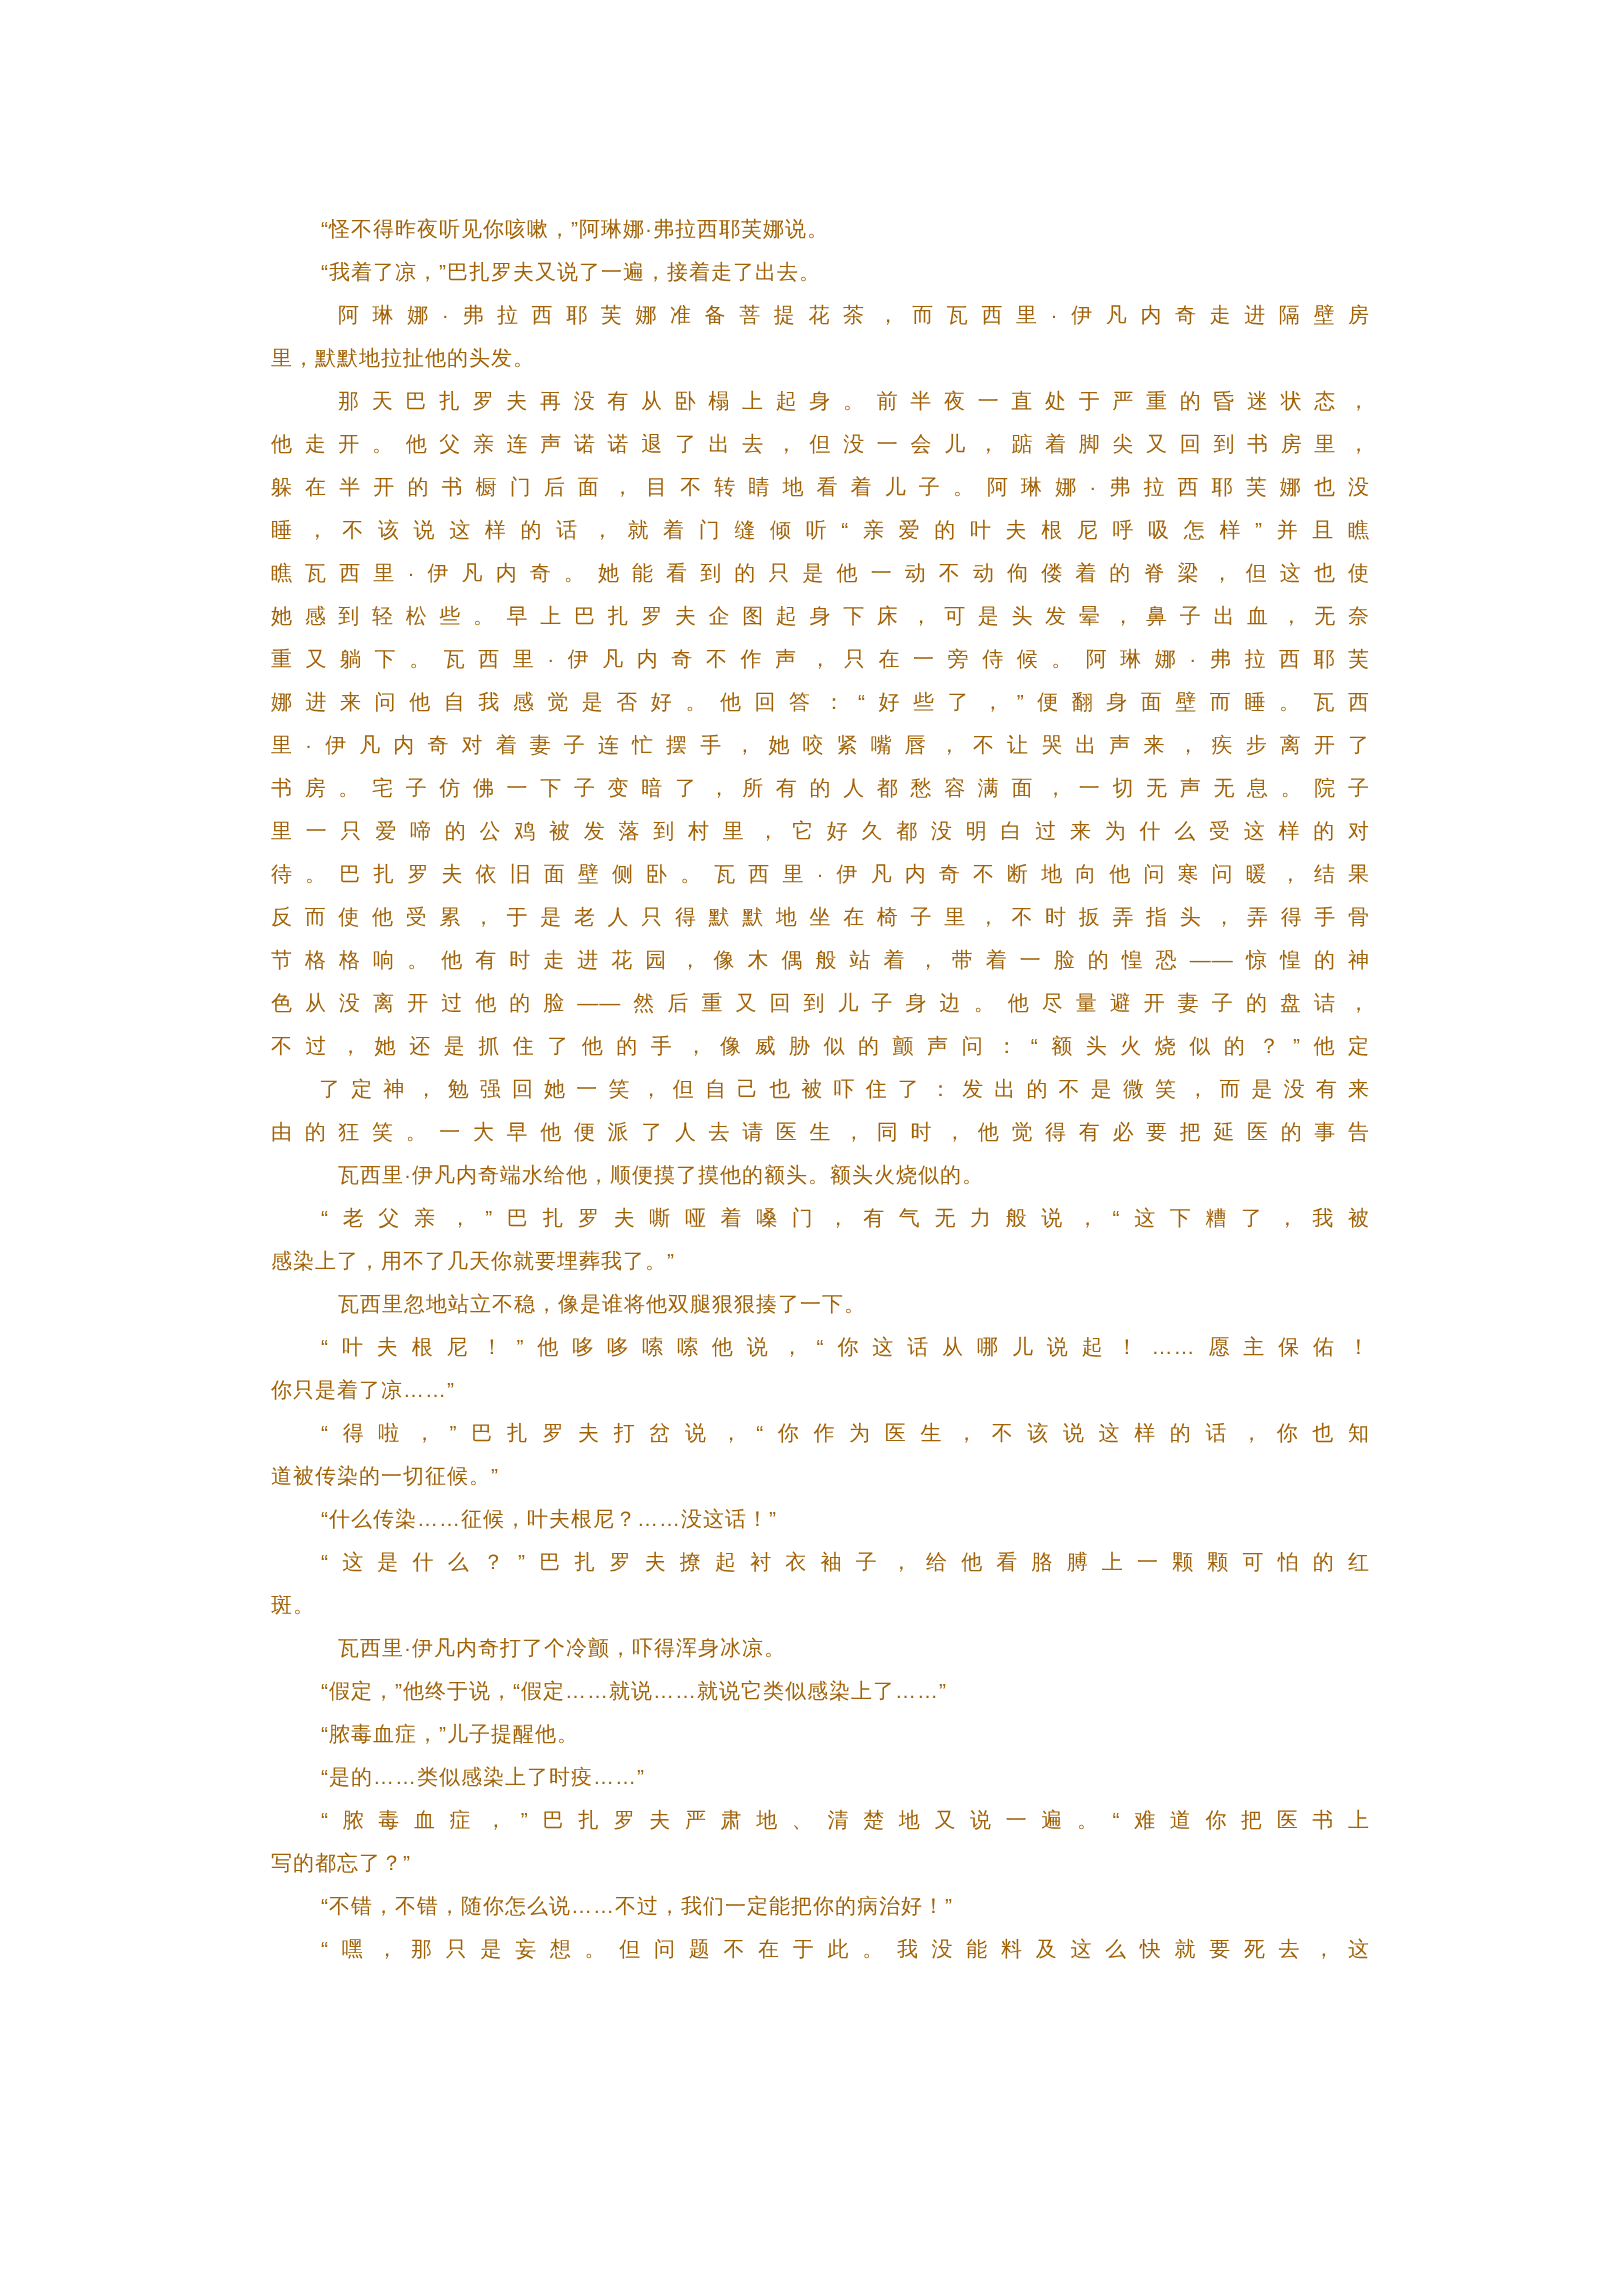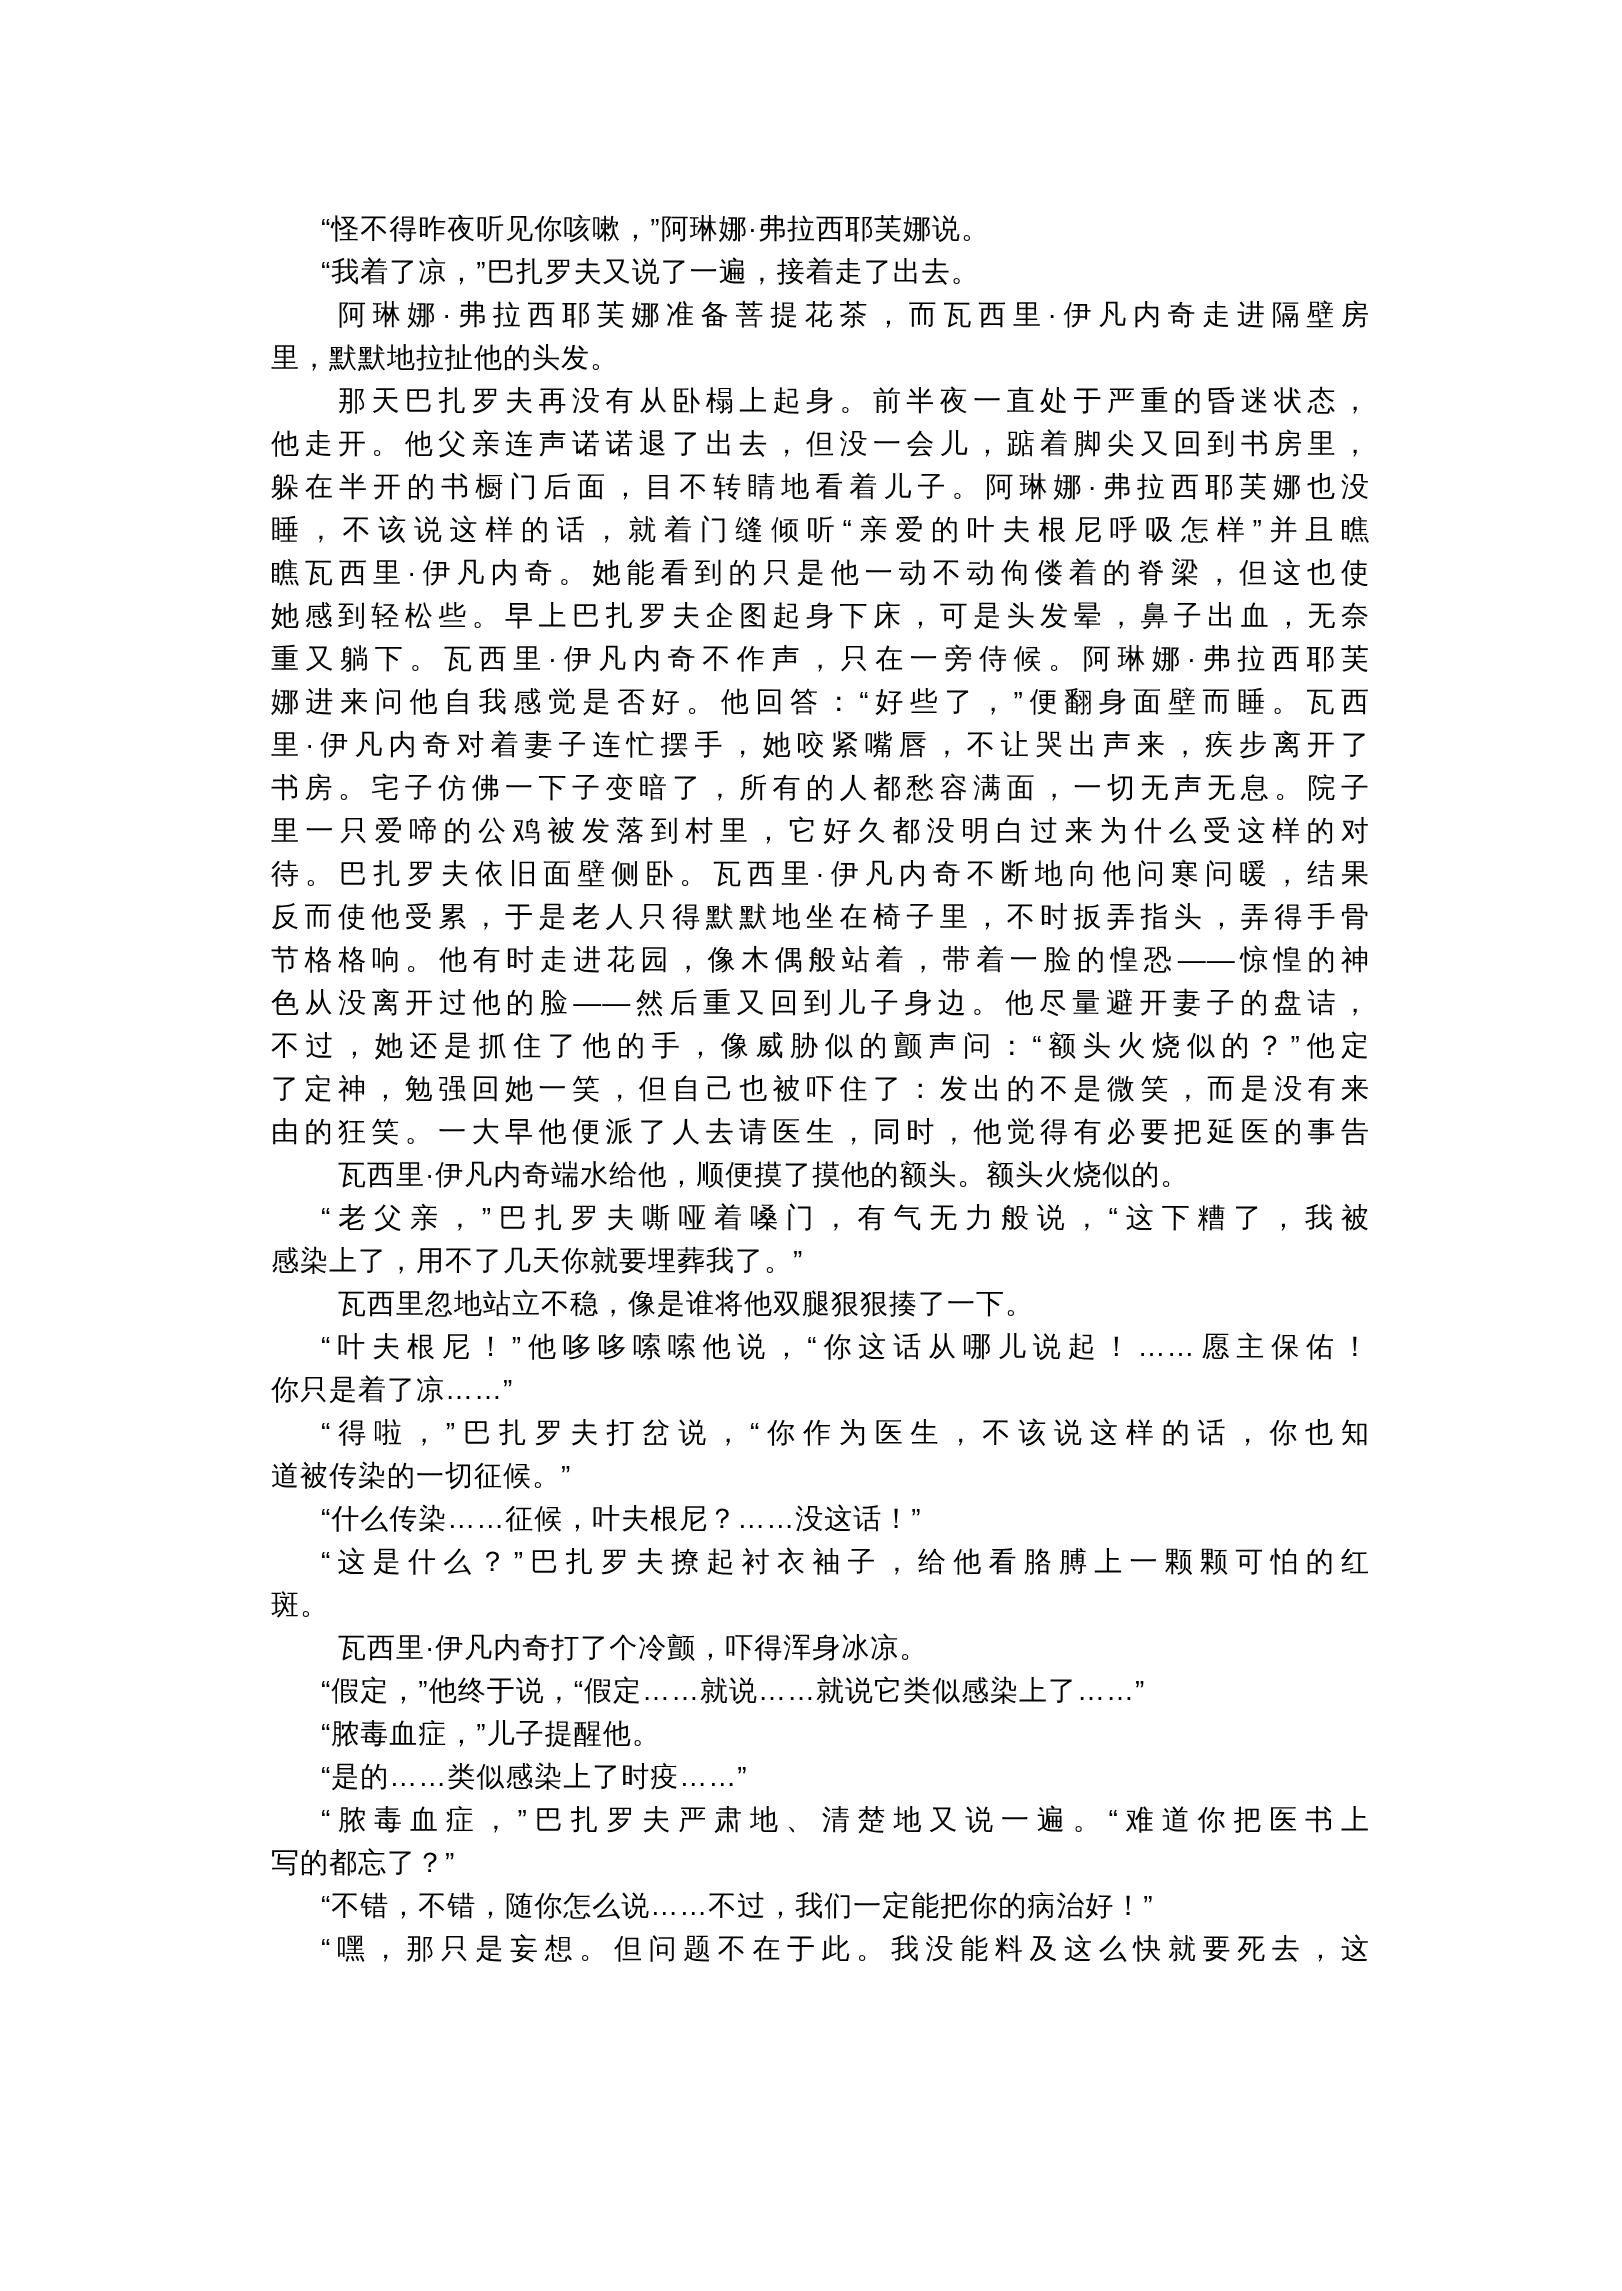--- a/index.html
+++ b/index.html
@@ -13,22 +13,22 @@
     height: 2292px;
     background: #ffffff;
     overflow: hidden;
     font-family: "Liberation Sans", sans-serif;
   }
   .text-block {
     position: absolute;
     left: 271px;
     top: 207px;
     width: 1099px;
-    color: #000000;
-    font-size: 28px;
+    color: #a16207;
+    font-size: 21px;
     line-height: 43px;
     letter-spacing: 1px;
     font-weight: 500;
   }
   .line {
     height: 43px;
     white-space: nowrap;
     text-align: left;
   }
   .line.fill {
@@ -57,21 +57,21 @@
       <div class="line fill" style="text-indent: 0px;">重又躺下。瓦西里·伊凡内奇不作声，只在一旁侍候。阿琳娜·弗拉西耶芙</div>
       <div class="line fill" style="text-indent: 0px;">娜进来问他自我感觉是否好。他回答：“好些了，”便翻身面壁而睡。瓦西</div>
       <div class="line fill" style="text-indent: 0px;">里·伊凡内奇对着妻子连忙摆手，她咬紧嘴唇，不让哭出声来，疾步离开了</div>
       <div class="line fill" style="text-indent: 0px;">书房。宅子仿佛一下子变暗了，所有的人都愁容满面，一切无声无息。院子</div>
       <div class="line fill" style="text-indent: 0px;">里一只爱啼的公鸡被发落到村里，它好久都没明白过来为什么受这样的对</div>
       <div class="line fill" style="text-indent: 0px;">待。巴扎罗夫依旧面壁侧卧。瓦西里·伊凡内奇不断地向他问寒问暖，结果</div>
       <div class="line fill" style="text-indent: 0px;">反而使他受累，于是老人只得默默地坐在椅子里，不时扳弄指头，弄得手骨</div>
       <div class="line fill" style="text-indent: 0px;">节格格响。他有时走进花园，像木偶般站着，带着一脸的惶恐——惊惶的神</div>
       <div class="line fill" style="text-indent: 0px;">色从没离开过他的脸——然后重又回到儿子身边。他尽量避开妻子的盘诘，</div>
       <div class="line fill" style="text-indent: 0px;">不过，她还是抓住了他的手，像威胁似的颤声问：“额头火烧似的？”他定</div>
-      <div class="line fill" style="text-indent: 0px;">了定神，勉强回她一笑，但自己也被吓住了：发出的不是微笑，而是没有来</div>
+      <div class="line fill" style="text-indent: 0px; margin-left: 48px;">了定神，勉强回她一笑，但自己也被吓住了：发出的不是微笑，而是没有来</div>
       <div class="line fill" style="text-indent: 0px;">由的狂笑。一大早他便派了人去请医生，同时，他觉得有必要把延医的事告</div>
       <div class="line" style="text-indent: 67px;">瓦西里·伊凡内奇端水给他，顺便摸了摸他的额头。额头火烧似的。</div>
       <div class="line fill" style="text-indent: 50px;">“老父亲，”巴扎罗夫嘶哑着嗓门，有气无力般说，“这下糟了，我被</div>
       <div class="line" style="text-indent: 0px;">感染上了，用不了几天你就要埋葬我了。”</div>
       <div class="line" style="text-indent: 67px;">瓦西里忽地站立不稳，像是谁将他双腿狠狠揍了一下。</div>
       <div class="line fill" style="text-indent: 50px;">“叶夫根尼！”他哆哆嗦嗦他说，“你这话从哪儿说起！……愿主保佑！</div>
       <div class="line" style="text-indent: 0px;">你只是着了凉……”</div>
       <div class="line fill" style="text-indent: 50px;">“得啦，”巴扎罗夫打岔说，“你作为医生，不该说这样的话，你也知</div>
       <div class="line" style="text-indent: 0px;">道被传染的一切征候。”</div>
       <div class="line" style="text-indent: 50px;">“什么传染……征候，叶夫根尼？……没这话！”</div>

